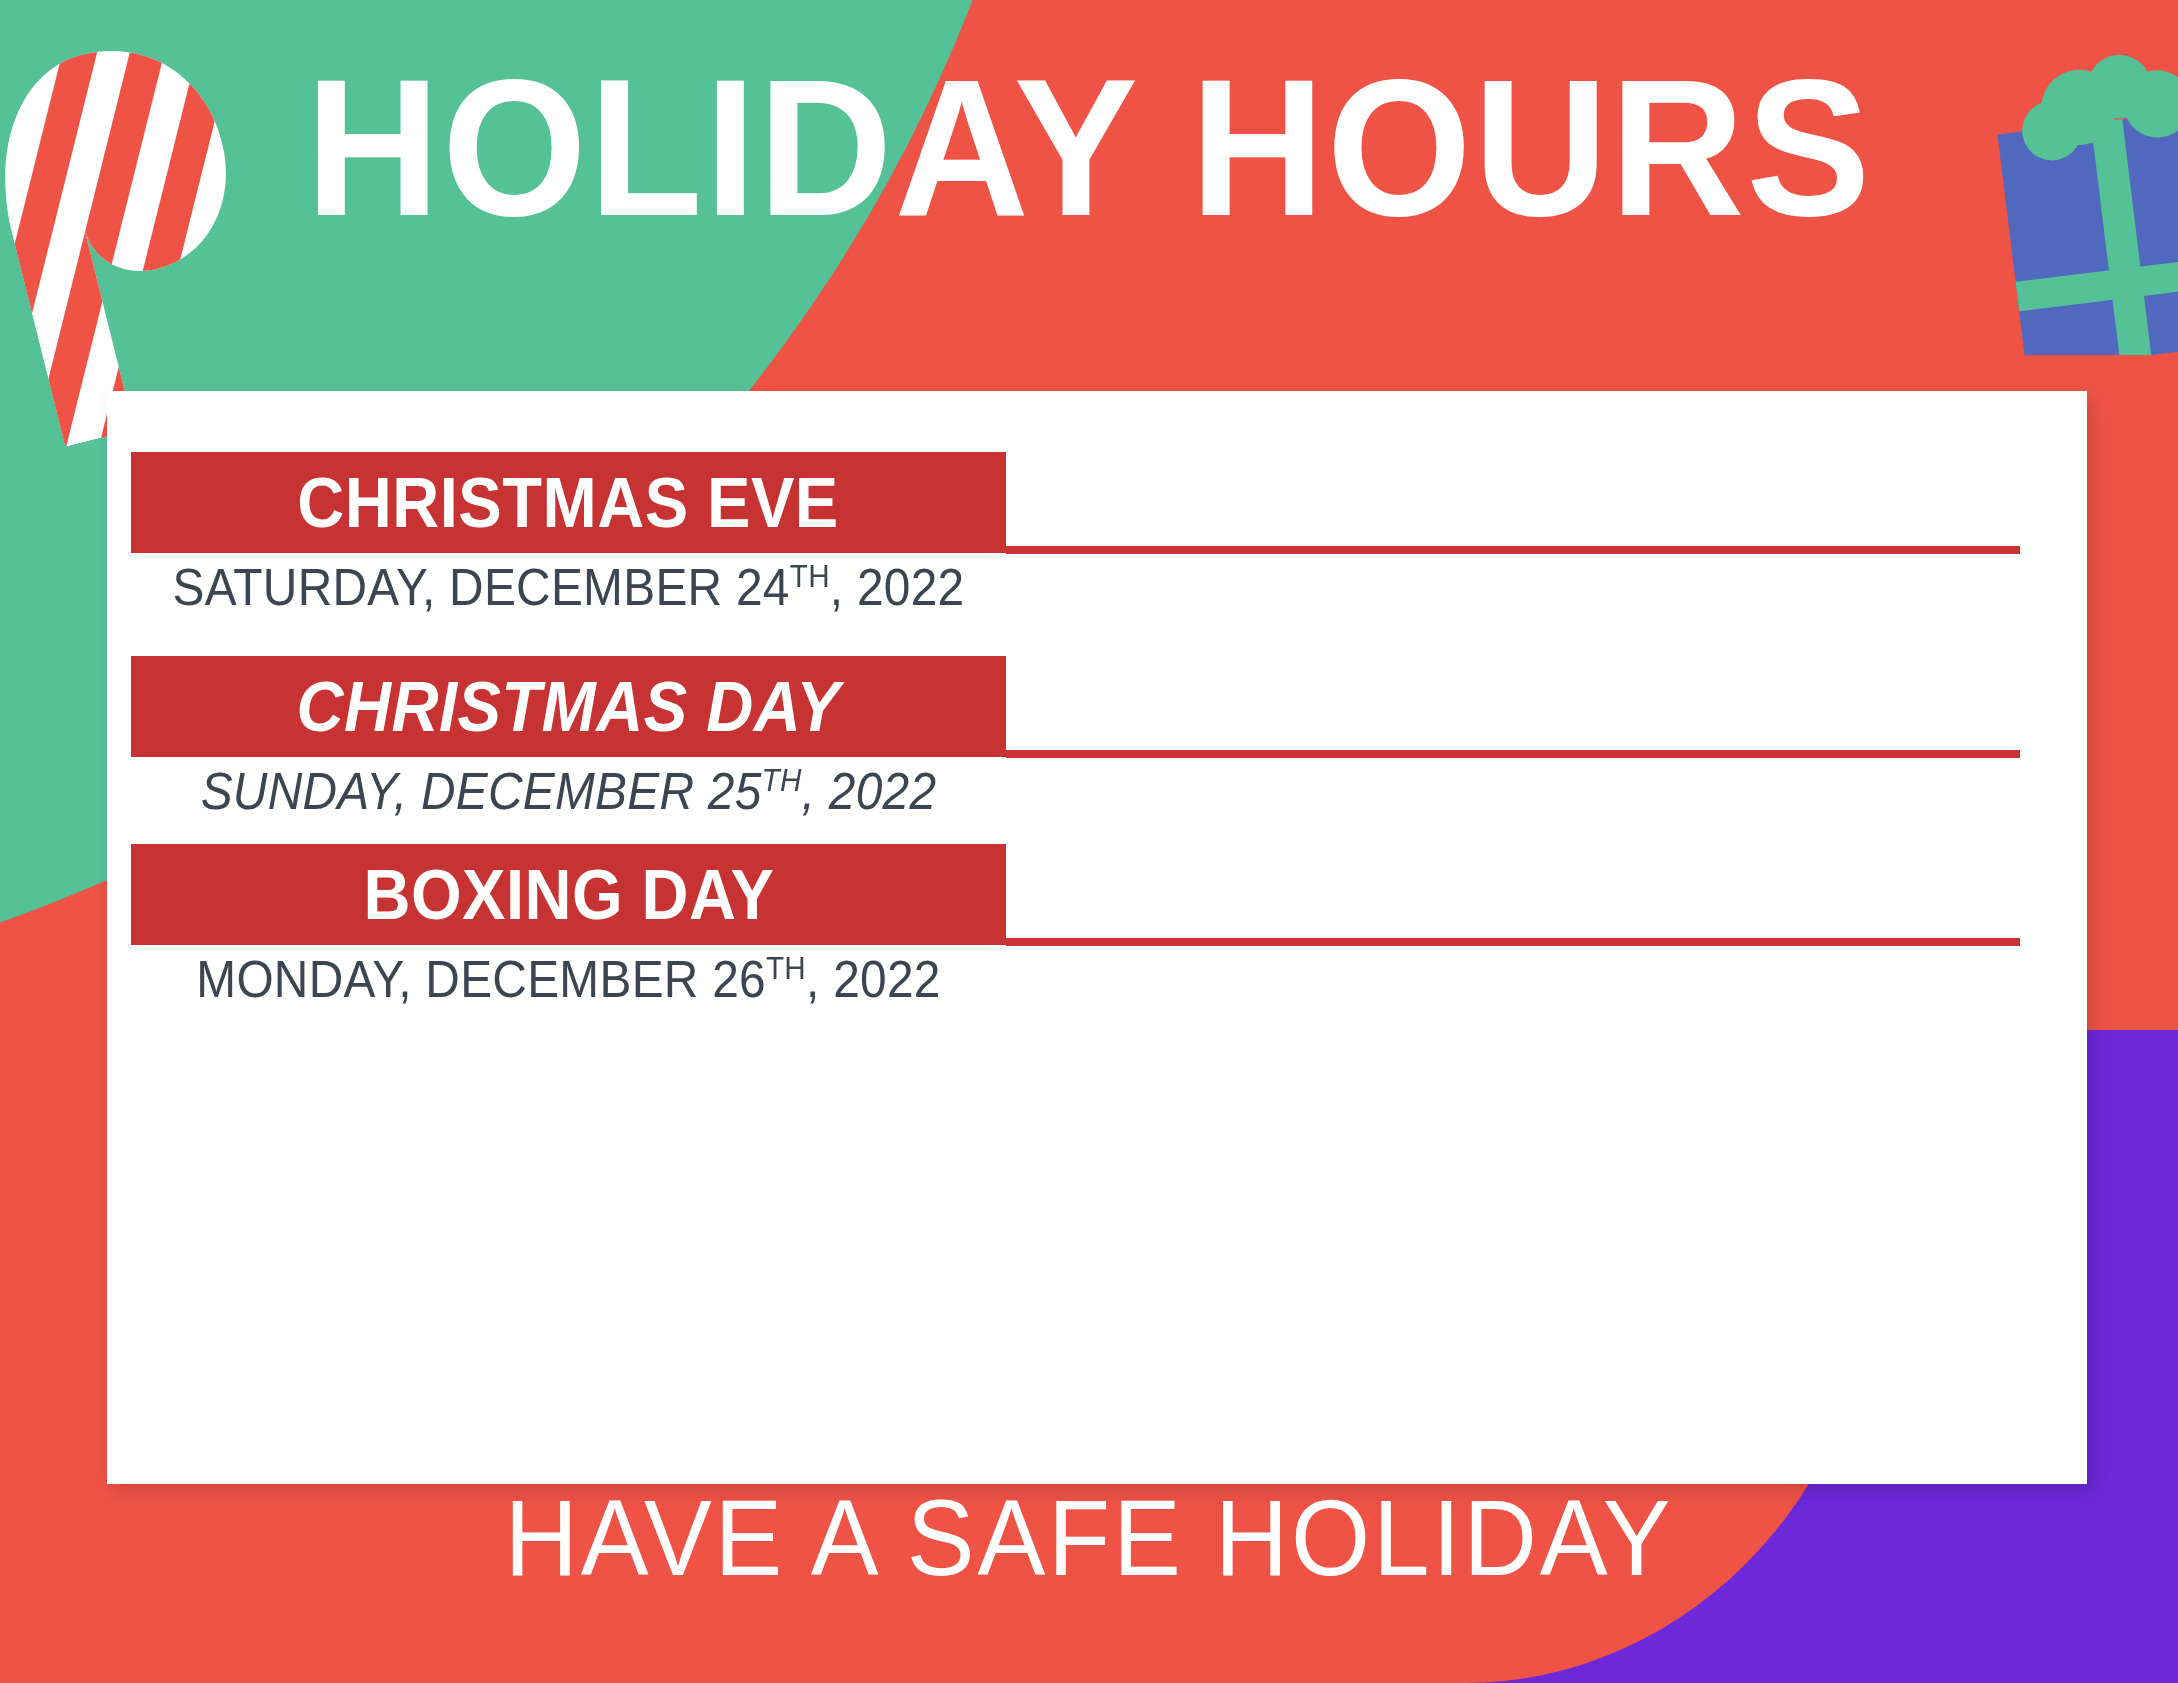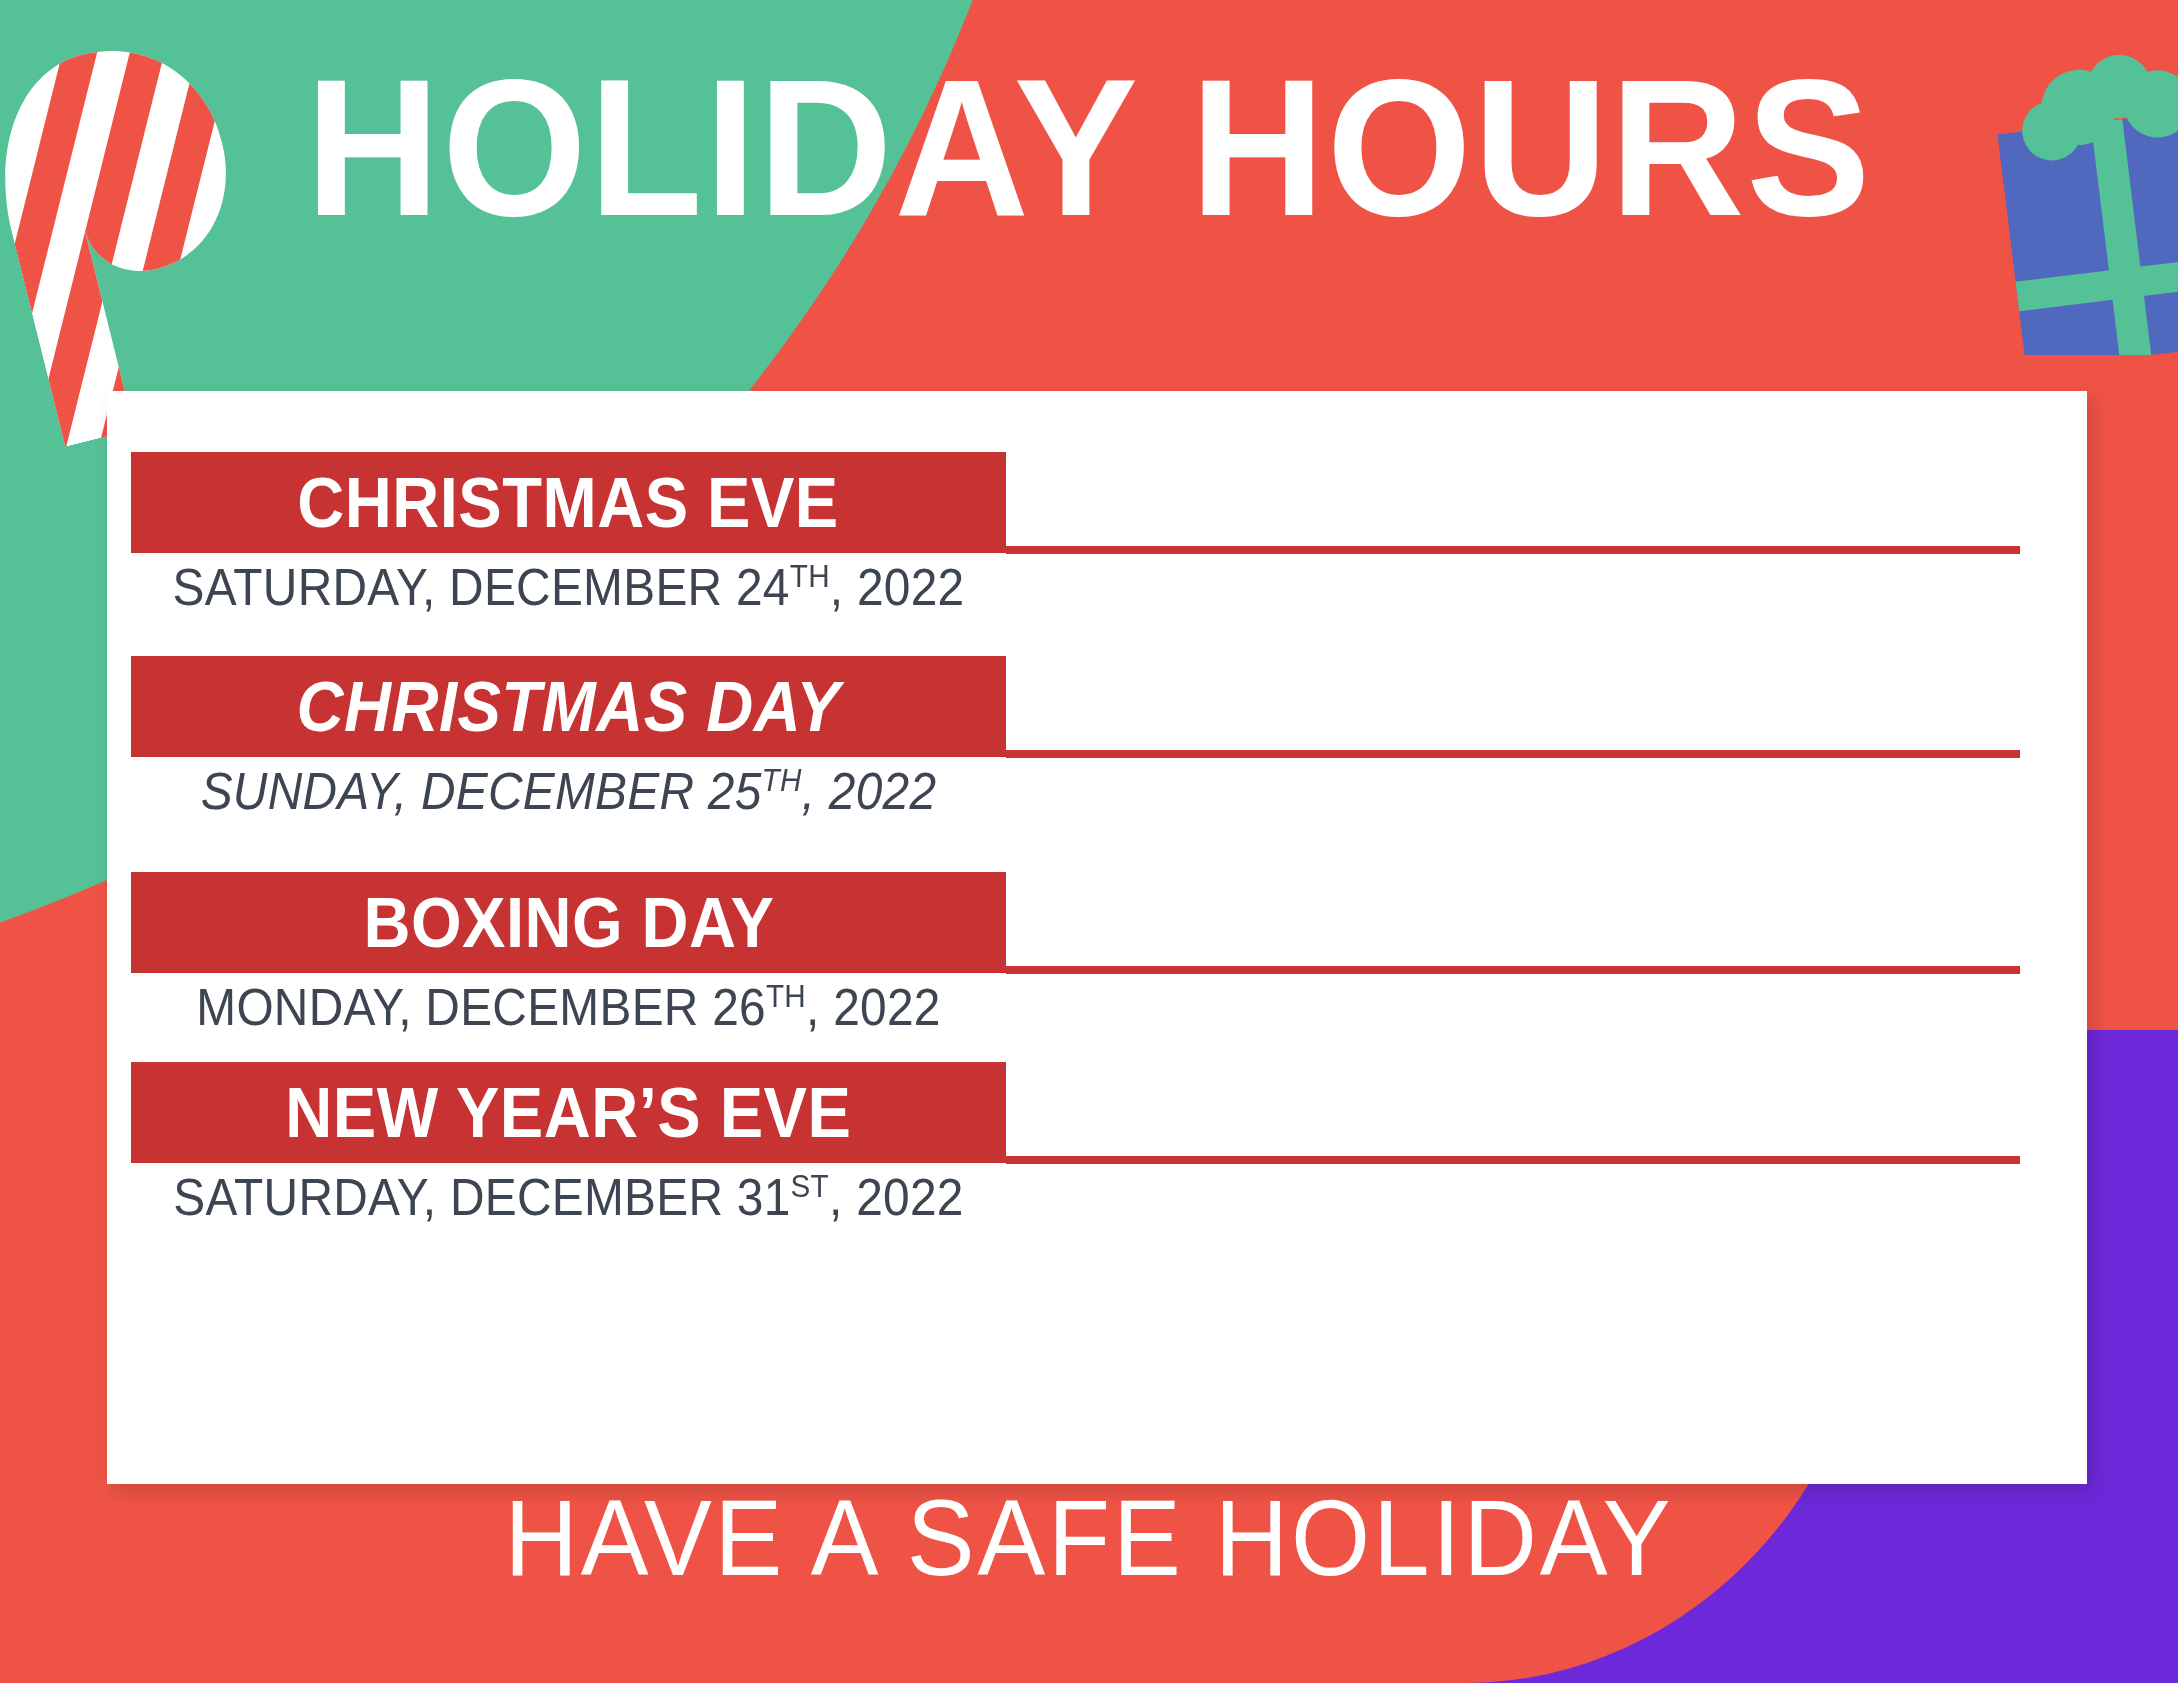--- a/index.html
+++ b/index.html
@@ -106,21 +106,21 @@
   }
 
   .row {
     position: absolute;
     left: 0;
     width: 100%;
     height: 203px;
   }
   .row:nth-child(1) { top: 61px; }
   .row:nth-child(2) { top: 265px; font-style: italic; }
-  .row:nth-child(3) { top: 481px; }
+  .row:nth-child(3) { top: 453px; }
   .row:nth-child(4) { top: 671px; }
   .row:nth-child(5) { top: 876px; }
 
   .banner {
     position: absolute;
     left: 24px;
     top: 0;
     width: 875px;
     height: 101px;
     background: #C73232;
@@ -260,27 +260,20 @@
       </div>
 
       <div class="row">
         <div class="banner">
           <span class="banner-label">BOXING DAY</span>
         </div>
         <div class="rule"></div>
         <div class="date"><span>MONDAY, DECEMBER 26</span><sup>TH</sup><span>, 2022</span></div>
       </div>
 
-      <div class="row">
-        <div class="banner">
-          <span class="banner-label">NEW YEAR’S EVE</span>
-        </div>
-        <div class="rule"></div>
-        <div class="date"><span>SATURDAY, DECEMBER 31</span><sup>ST</sup><span>, 2022</span></div>
-      </div>
 
 
     </div>
   </div>
 
   <div class="footer">HAVE A SAFE HOLIDAY</div>
 
 </div>
 
 

